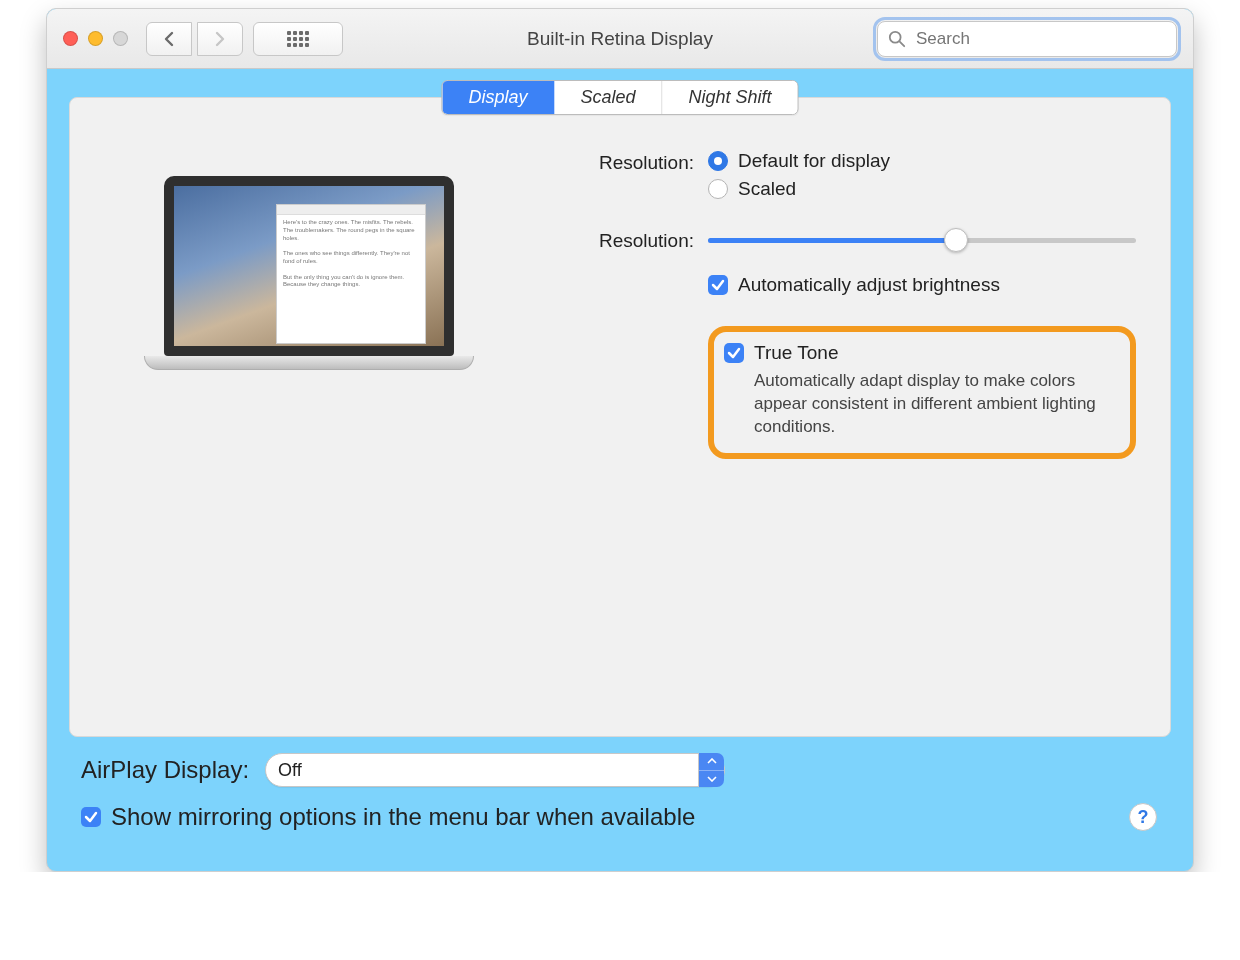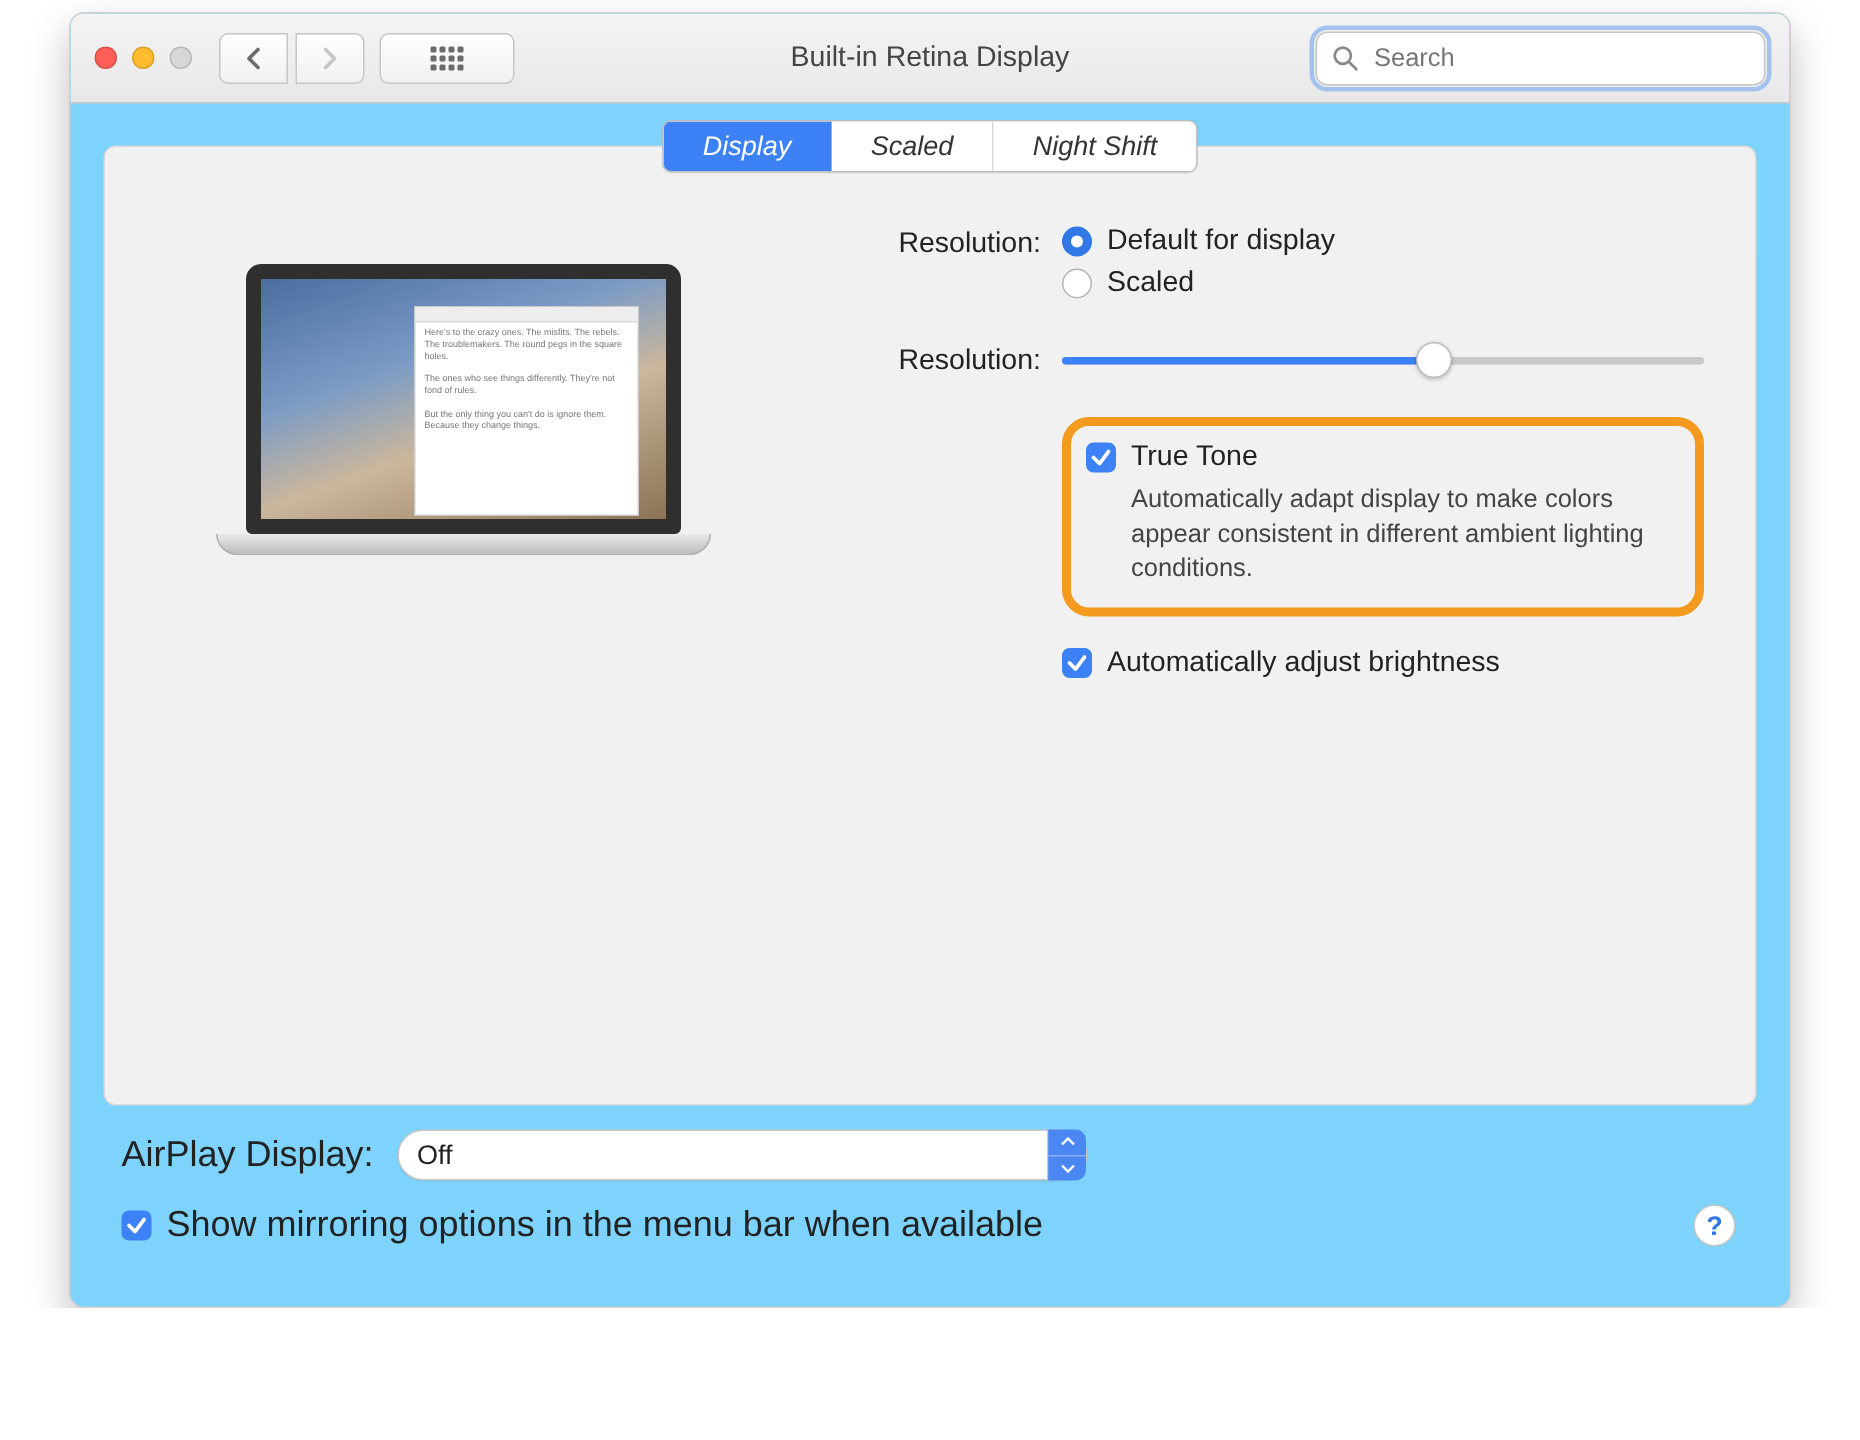--- a/index.html
+++ b/index.html
@@ -278,42 +278,42 @@
             <div class="slider">
               <div class="track">
                   <div class="fill" id="brightness-fill" style="width: 58%;"></div>
                 </div>
               <div class="thumb" id="brightness-thumb" style="left: 58%;"></div>
             </div>
           </div>
 
           <div class="row">
               <div></div>
+            <div class="check-line">
+              <div class="checkbox">
+                <svg viewBox="0 0 16 16">
+                    <polyline points="3,8 7,12 13,4" fill="none" stroke="#fff" stroke-width="2.5" stroke-linecap="round" stroke-linejoin="round"></polyline>
+                  </svg>
+              </div>
+              <span>Automatically adjust brightness</span>
+            </div>
+          </div>
+
+          <div class="row">
+              <div></div>
             <div class="tt-highlight">
               <div class="check-line">
                 <div class="checkbox">
                   <svg viewBox="0 0 16 16">
                       <polyline points="3,8 7,12 13,4" fill="none" stroke="#fff" stroke-width="2.5" stroke-linecap="round" stroke-linejoin="round"></polyline>
                     </svg>
                 </div>
                 <span>True Tone</span>
               </div>
               <div class="desc">Automatically adapt display to make colors appear consistent in different ambient lighting conditions.</div>
-            </div>
-          </div>
-
-          <div class="row">
-              <div></div>
-            <div class="check-line">
-              <div class="checkbox">
-                <svg viewBox="0 0 16 16">
-                    <polyline points="3,8 7,12 13,4" fill="none" stroke="#fff" stroke-width="2.5" stroke-linecap="round" stroke-linejoin="round"></polyline>
-                  </svg>
-              </div>
-              <span>Automatically adjust brightness</span>
             </div>
           </div>
 
         </div>
       </div>
     </div>
 
     <div class="footer">
       <div class="footer-row1">
         <span class="footer-label">AirPlay Display:</span>

